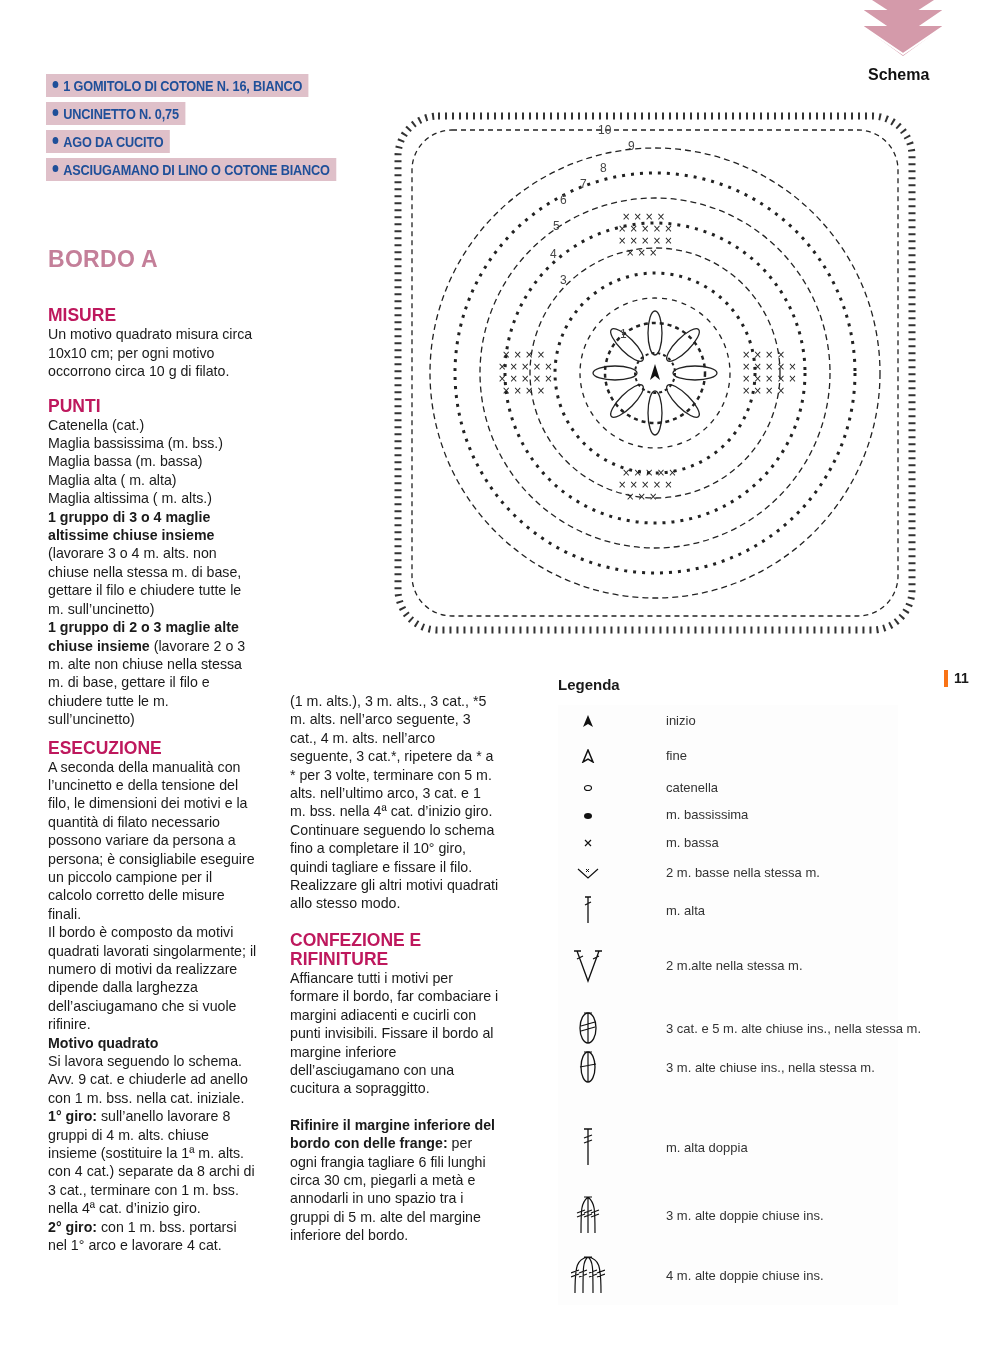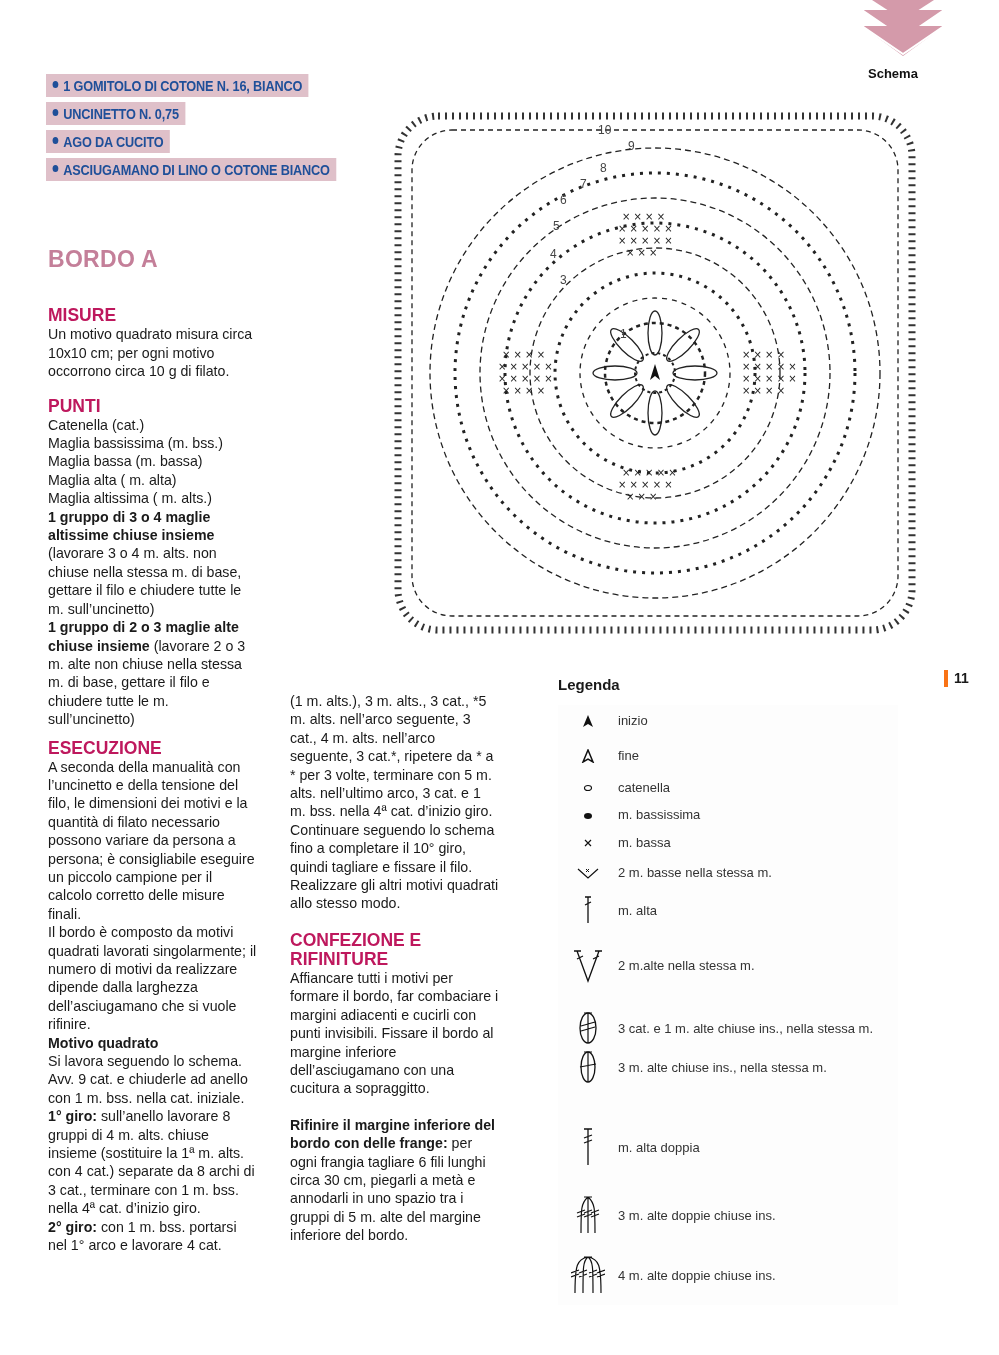--- a/index.html
+++ b/index.html
@@ -1,39 +1,39 @@
 <!DOCTYPE html>
 <html><head>
 <meta charset="utf-8">
 <style>
   * { box-sizing: border-box; margin: 0; padding: 0; }
   body { width: 999px; height: 1355px; background: #ffffff; position: relative; overflow: hidden;
          font-family: "Liberation Sans", sans-serif; color: #1a1a1a; }
   .chev { position: absolute; left: 862px; top: 0; width: 82px; height: 58px; }
-  .schema-label { position: absolute; left: 868px; top: 66px; font-weight: bold; font-size: 13px; color: #111; }
+  .schema-label { position: absolute; left: 868px; top: 66px; font-weight: bold; font-size: 16px; color: #111; }
   .materials { position: absolute; left: 46px; top: 74px; }
   .mat { display: inline-block; background: #dfc0c9; color: #1f4f99; font-family: "Liberation Sans", sans-serif;
          font-weight: bold; font-size: 15.5px; letter-spacing: -0.2px; transform: scaleX(0.82); transform-origin: left center;
          padding: 2px 8px 2px 8px; margin-bottom: 5px; height: 23px; line-height: 19px; white-space: nowrap; }
   .mat-row { height: 28px; }
   .mat .dot { display: inline-block; width: 7px; height: 7px; border-radius: 50%; background: #1f4f99; margin-right: 6px; vertical-align: middle; position: relative; top: -2px; }
   .col1 { position: absolute; left: 48px; top: 222px; width: 210px; font-size: 14.2px; line-height: 18.4px; margin-top: 28px; }
   .col2 { position: absolute; left: 290px; top: 692px; width: 210px; font-size: 14.2px; line-height: 18.4px; }
   .title { color: #c47f99; font-weight: bold; font-size: 23px; margin-bottom: 38px; letter-spacing: 0.3px; }
   .h2 { color: #be185d; font-weight: bold; font-size: 17.5px; line-height: 19px; margin-top: 0; }
   .gap { height: 16px; }
   .gap2 { height: 10px; }
   .gap3 { height: 18px; }
   p { margin: 0; }
   b { font-weight: bold; }
   .diagram { position: absolute; left: 390px; top: 108px; width: 530px; height: 530px; }
   .legend-title { position: absolute; left: 558px; top: 676px; font-weight: bold; font-size: 15px; }
   .pagenum { position: absolute; left: 944px; top: 670px; font-weight: bold; font-size: 14px; border-left: 4px solid #f97316; padding-left: 6px; height: 17px; line-height: 17px; }
   .legend { position: absolute; left: 558px; top: 705px; width: 340px; height: 600px; background: #fdfdfd; }
-  .leg { position: absolute; left: 0; display: flex; align-items: center; font-size: 13px; color: #333; }
+  .leg { position: absolute; left: 0; display: flex; align-items: center; font-size: 13px; color: #333; gap: 48px; }
   .leg .sym { width: 60px; display: flex; justify-content: center; }
   .leg .txt { white-space: nowrap; }
 </style>
 </head>
 <body>
 
 <svg class="chev" viewBox="0 0 82 58">
   <polygon points="10,0 72,0 41,20" fill="#d49aaa"></polygon>
   <polygon points="0,10 82,10 41,38" fill="#d49aaa"></polygon>
   <polyline points="0,10 41,38 82,10" fill="none" stroke="#fff" stroke-width="2"></polyline>
@@ -205,21 +205,21 @@
       </span>
     <span class="txt">2 m.alte nella stessa m.</span>
   </div>
   <div class="leg" style="top:305px">
     <span class="sym">
         <svg width="24" height="36" viewBox="0 0 24 36">
           <ellipse cx="12" cy="18" rx="8" ry="15" fill="none" stroke="#111" stroke-width="1.3"></ellipse>
           <path d="M8 3 H16 M12 3 V33 M5 16 L19 12 M5 21 L19 17" stroke="#111" stroke-width="1.2"></path>
         </svg>
       </span>
-    <span class="txt">3 cat. e 1 m. alte chiuse ins., nella stessa m.</span>
+    <span class="txt">3 cat. e 5 m. alte chiuse ins., nella stessa m.</span>
   </div>
   <div class="leg" style="top:344px">
     <span class="sym">
         <svg width="24" height="36" viewBox="0 0 24 36">
           <ellipse cx="12" cy="18" rx="7" ry="15" fill="none" stroke="#111" stroke-width="1.3"></ellipse>
           <path d="M8 3 H16 M12 3 V33 M4 18 L20 15" stroke="#111" stroke-width="1.2"></path>
         </svg>
       </span>
     <span class="txt">3 m. alte chiuse ins., nella stessa m.</span>
   </div>

